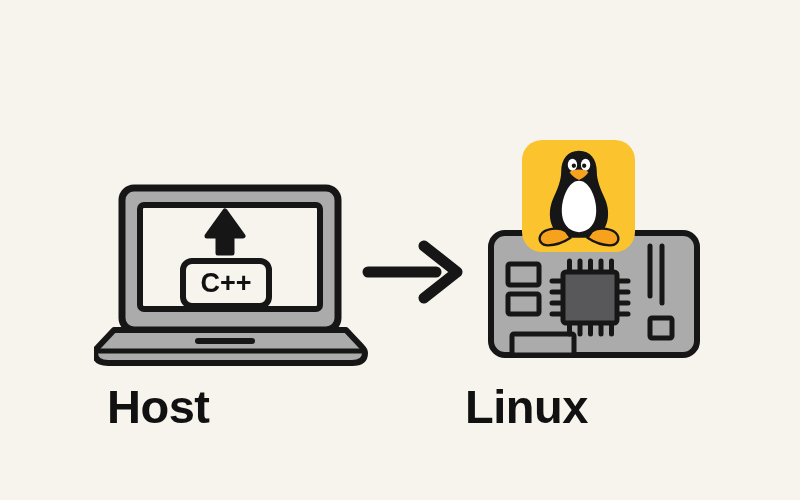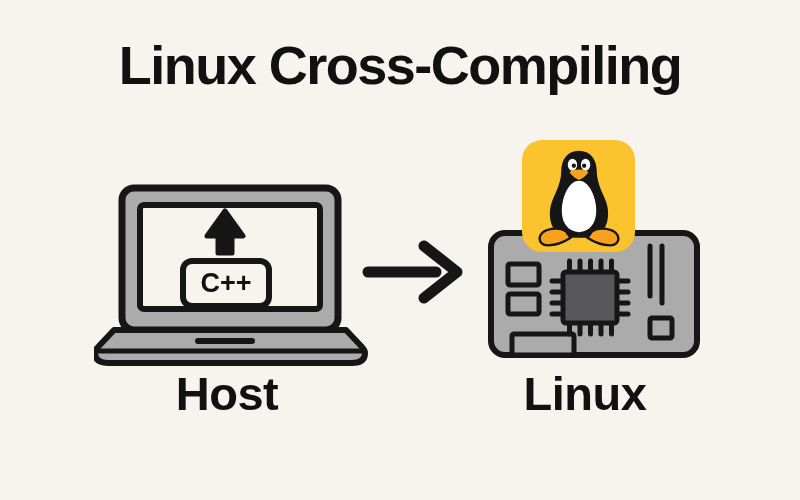--- a/index.html
+++ b/index.html
@@ -30,40 +30,38 @@
     position:absolute;left:180px;top:258px;width:92px;height:51px;
     box-sizing:border-box;
     background:var(--background);
     border:6px solid var(--outline);
     border-radius:12px;
     display:flex;align-items:center;justify-content:center;
     font-size:27px;font-weight:800;color:var(--text);
     letter-spacing:0px;
   }
   .device-label{
-    position:absolute;top:366px;width:240px;
-    text-align:center;
+    position:absolute;top:379px;width:240px;
     font-size:47px;font-weight:800;letter-spacing:-0.5px;
     color:var(--text);
   }
   .label-host{left:107px;}
   .label-target{left:465px;}
   .linux-badge{
     position:absolute;left:522px;top:140px;width:113px;height:112px;
     background:var(--linux-yellow);
     border-radius:20px;
     display:flex;align-items:flex-end;justify-content:center;
   }
 </style>
 </head>
 <body>
 
 <div class="canvas">
 
-  <div class="title">Linux Cross-Compiling</div>
 
   <svg class="abs" style="left:94px;top:184px;" width="274" height="184" viewBox="0 0 274 184">
 
     <rect x="28" y="4" width="216" height="142" rx="12" style="fill:var(--device-gray);stroke:var(--outline);stroke-width:7;"></rect>
 
     <rect x="46" y="21" width="180" height="104" rx="4" style="fill:var(--background);stroke:var(--outline);stroke-width:6;"></rect>
 
     <path d="M131 27 L149 52 L138 52 L138 69 L124 69 L124 52 L113 52 Z" style="fill:var(--outline);stroke:var(--outline);stroke-width:5;stroke-linejoin:round;"></path>
 
     <path d="M20 146 L252 146 L268 163 Q271 166 271 169 Q271 179 258 179 L14 179 Q1 179 1 169 Q1 166 4 163 Z" style="fill:var(--device-gray);stroke:var(--outline);stroke-width:6;stroke-linejoin:round;"></path>

